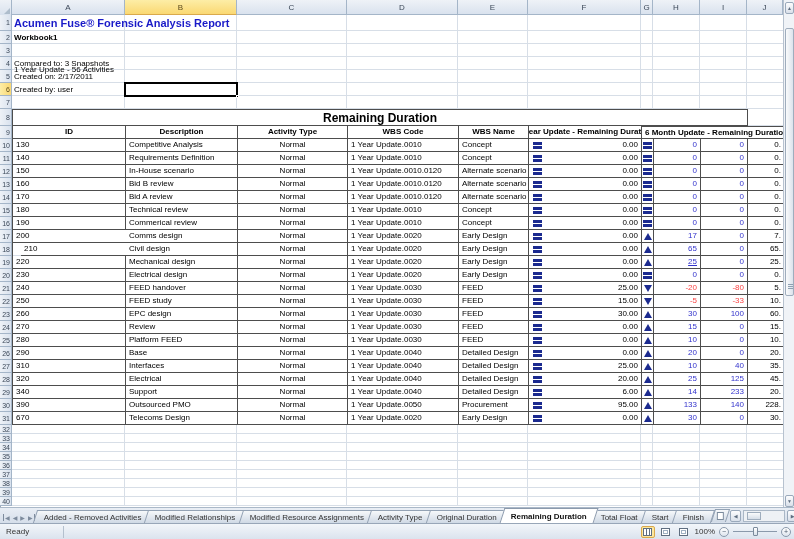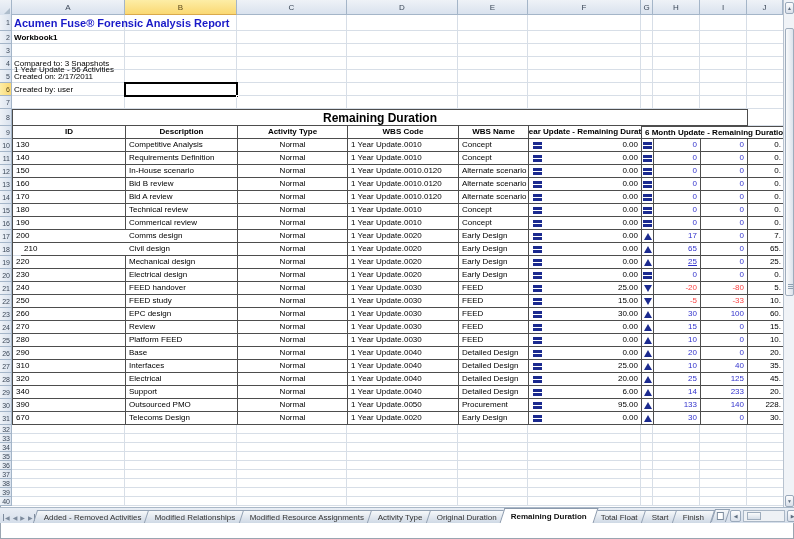--- a/index.html
+++ b/index.html
@@ -634,13 +634,34 @@
           <i></i>
         </div>
       <div class="sqbtn">◀</div>
       <div id="htrack">
           <div id="hthumb"></div>
         </div>
       <div class="sqbtn">▶</div>
     </div>
   </div>
 
+  <div id="statusbar">
+    <div id="ready">Ready</div>
+    <div id="status-right">
+      <div class="viewbtn on">
+          <div class="vicon cols"></div>
+        </div>
+      <div class="viewbtn">
+          <div class="vicon page"></div>
+        </div>
+      <div class="viewbtn">
+          <div class="vicon page"></div>
+        </div>
+      <span id="zoomlabel">100%</span>
+      <div class="zoombtn">−</div>
+      <div id="ztrack">
+        <div class="tick"></div>
+        <div id="zthumb"></div>
+      </div>
+      <div class="zoombtn">+</div>
+    </div>
+  </div>
 </div>
 
 </body></html>

